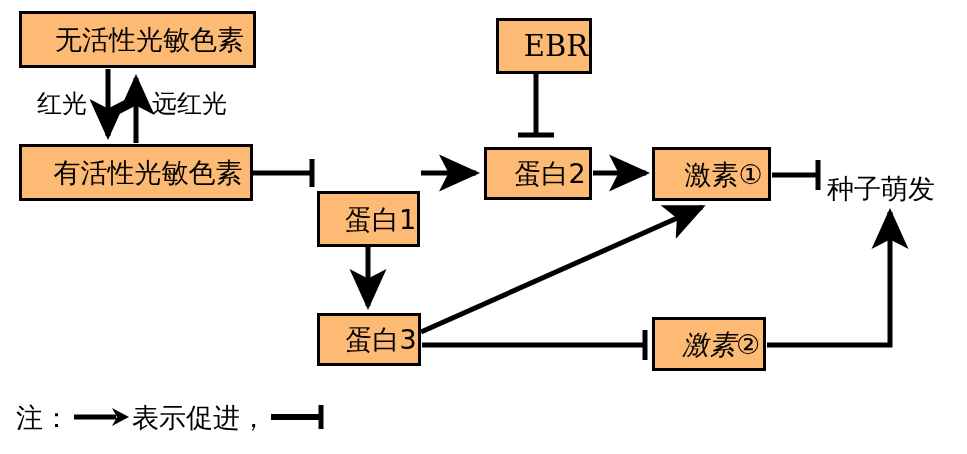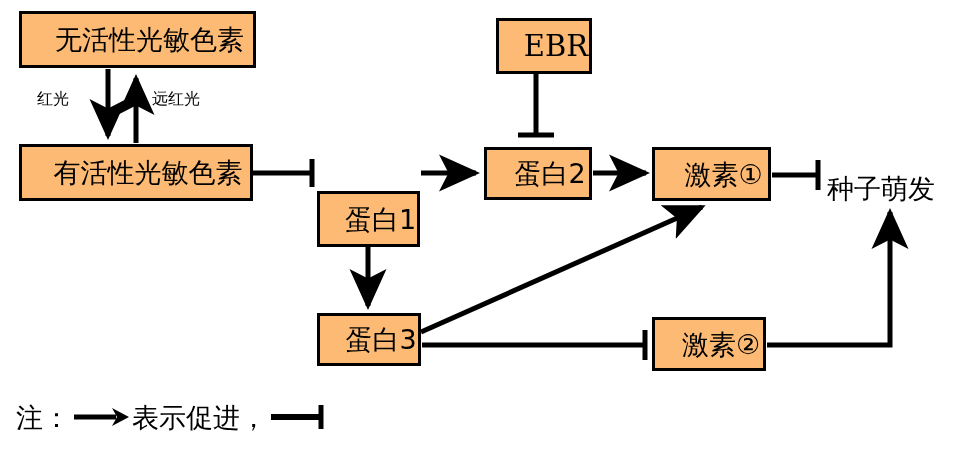--- a/index.html
+++ b/index.html
@@ -50,21 +50,21 @@
     color: #000000;
     font-family: "DejaVu Sans", "Liberation Sans", sans-serif;
     font-size: 27px;
     line-height: 1;
     white-space: nowrap;
   }
   .edge-label {
     position: absolute;
     color: #000000;
     font-family: "DejaVu Sans", "Liberation Sans", sans-serif;
-    font-size: 16px;
+    font-size: 25px;
     line-height: 1;
     white-space: nowrap;
   }
   .legend {
     position: absolute;
     left: 16px;
     top: 396px;
     height: 42px;
     display: flex;
     align-items: center;
@@ -162,21 +162,21 @@
   </div>
 
   <div class="node" style="left:317px; top:313px; width:104px; height:53px;">
     <span>蛋白3</span>
   </div>
 
   <div class="node" style="left:652px; top:147px; width:119px; height:54px;">
     <span>激素①</span>
   </div>
 
-  <div class="node" style="left:652px; top:317px; width:114px; height:54px;">
+  <div class="node" style="left:652px; top:317px; width:114px; height:54px;font-style:italic;">
     <span>激素②</span>
   </div>
 
   <div class="freetext" style="left:827px; top:159px;margin-top:16px;">
     <span>种子萌发</span>
   </div>
 
   <div class="edge-label" style="left:37px; top:91px;">
     <span>红光</span>
   </div>

